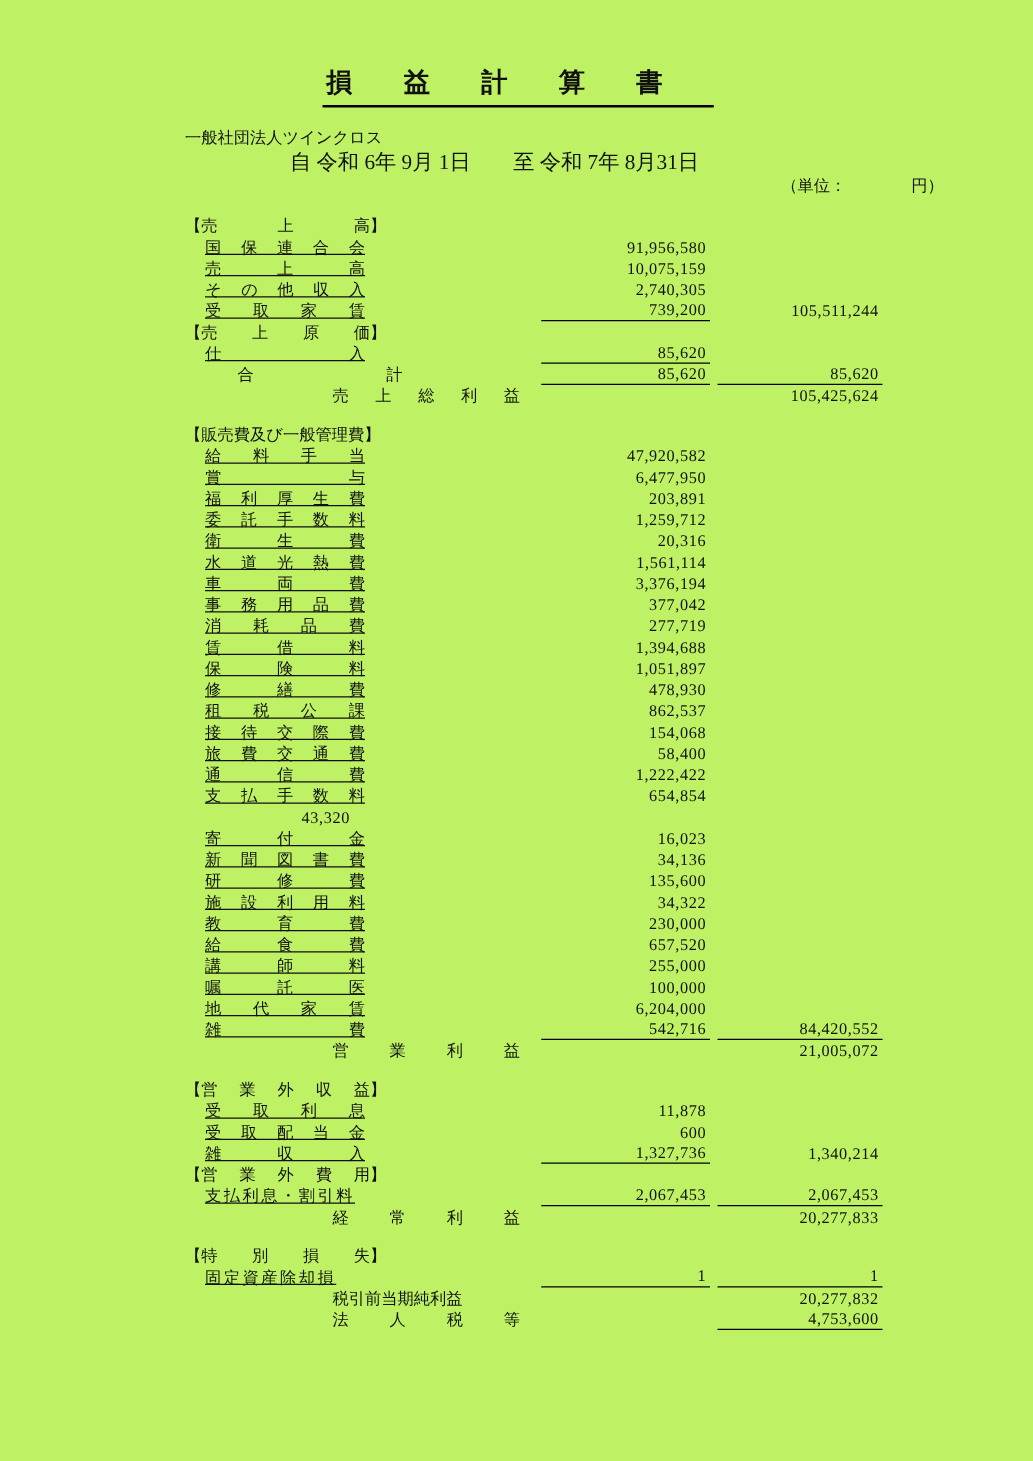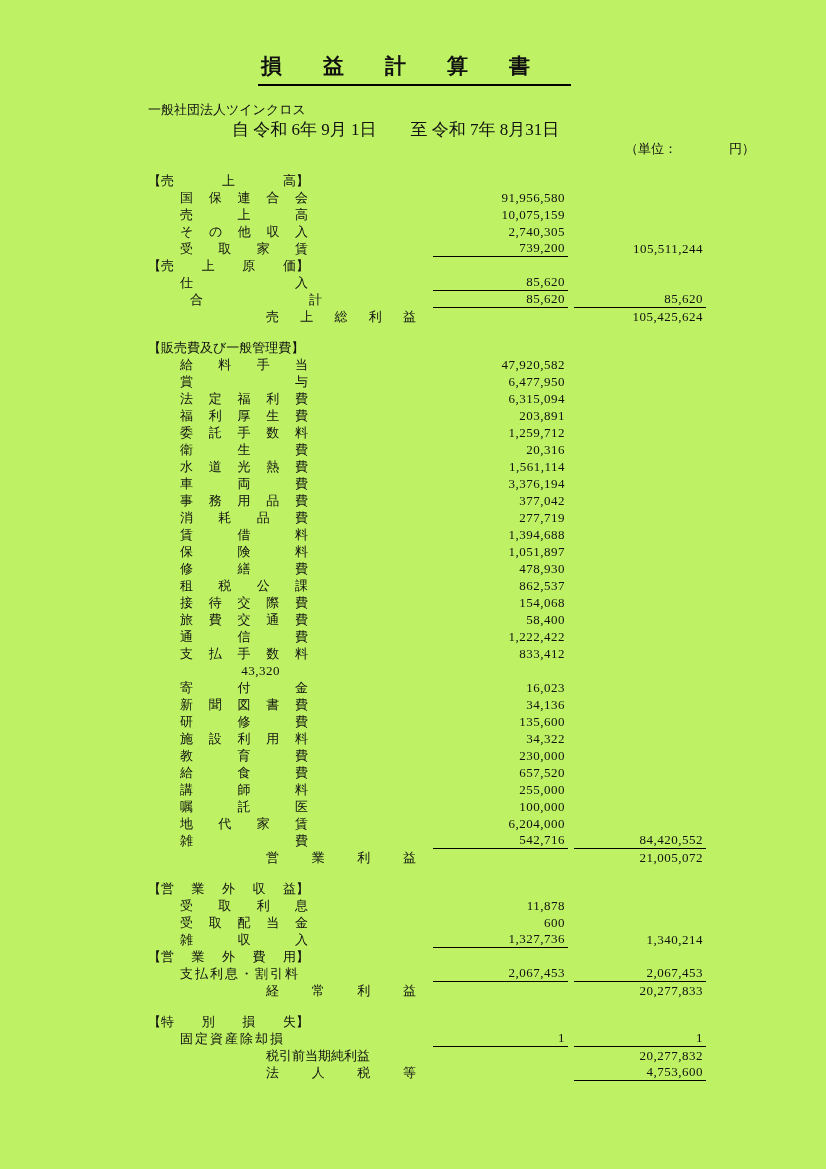--- a/index.html
+++ b/index.html
@@ -42,21 +42,21 @@
   .lcell { width:285px; }
   .jlbl {
     display:inline-block;
     text-align:justify;
     text-align-last:justify;
     text-justify:inter-character;
     white-space:normal;
     line-height:16px;
   }
   .row.section  .jlbl { width:135px; }
-  .row.item     .jlbl { margin-left:32px;  width:128px; }
+  .row.item     .jlbl { margin-left:16px;  width:128px;text-decoration:underline; }
   .row.subtotal .jlbl { margin-left:42px;  width:132px; }
   .row.total    .jlbl { margin-left:118px; width:150px; }
   .jlbl.wide { width:auto !important; text-align-last:auto; }
   .row.item .jlbl.wide { letter-spacing:2px; }
 
   .acell {
     box-sizing:border-box;
     text-align:right;
     padding-right:3px;
     letter-spacing:0.5px;
@@ -133,25 +133,20 @@
           <div class="lcell"><span class="jlbl">給料手当</span></div>
           <div class="acell a1">47,920,582</div>
           <div class="acell a2"></div>
         </div>
         <div class="row item">
           <div class="lcell"><span class="jlbl">賞与</span></div>
           <div class="acell a1">6,477,950</div>
           <div class="acell a2"></div>
         </div>
         <div class="row item">
-          <div class="lcell"><span class="jlbl">法定福利費</span></div>
-          <div class="acell a1">6,315,094</div>
-          <div class="acell a2"></div>
-        </div>
-        <div class="row item">
           <div class="lcell"><span class="jlbl">福利厚生費</span></div>
           <div class="acell a1">203,891</div>
           <div class="acell a2"></div>
         </div>
         <div class="row item">
           <div class="lcell"><span class="jlbl">委託手数料</span></div>
           <div class="acell a1">1,259,712</div>
           <div class="acell a2"></div>
         </div>
         <div class="row item">
@@ -209,21 +204,21 @@
           <div class="acell a1">58,400</div>
           <div class="acell a2"></div>
         </div>
         <div class="row item">
           <div class="lcell"><span class="jlbl">通信費</span></div>
           <div class="acell a1">1,222,422</div>
           <div class="acell a2"></div>
         </div>
         <div class="row item">
           <div class="lcell"><span class="jlbl">支払手数料</span></div>
-          <div class="acell a1">833,412</div>
+          <div class="acell a1">654,854</div>
           <div class="acell a2"></div>
         </div>
         <div class="row item">
           <div class="acell a1">43,320</div>
           <div class="acell a2"></div>
         </div>
         <div class="row item">
           <div class="lcell"><span class="jlbl">寄付金</span></div>
           <div class="acell a1">16,023</div>
           <div class="acell a2"></div>

